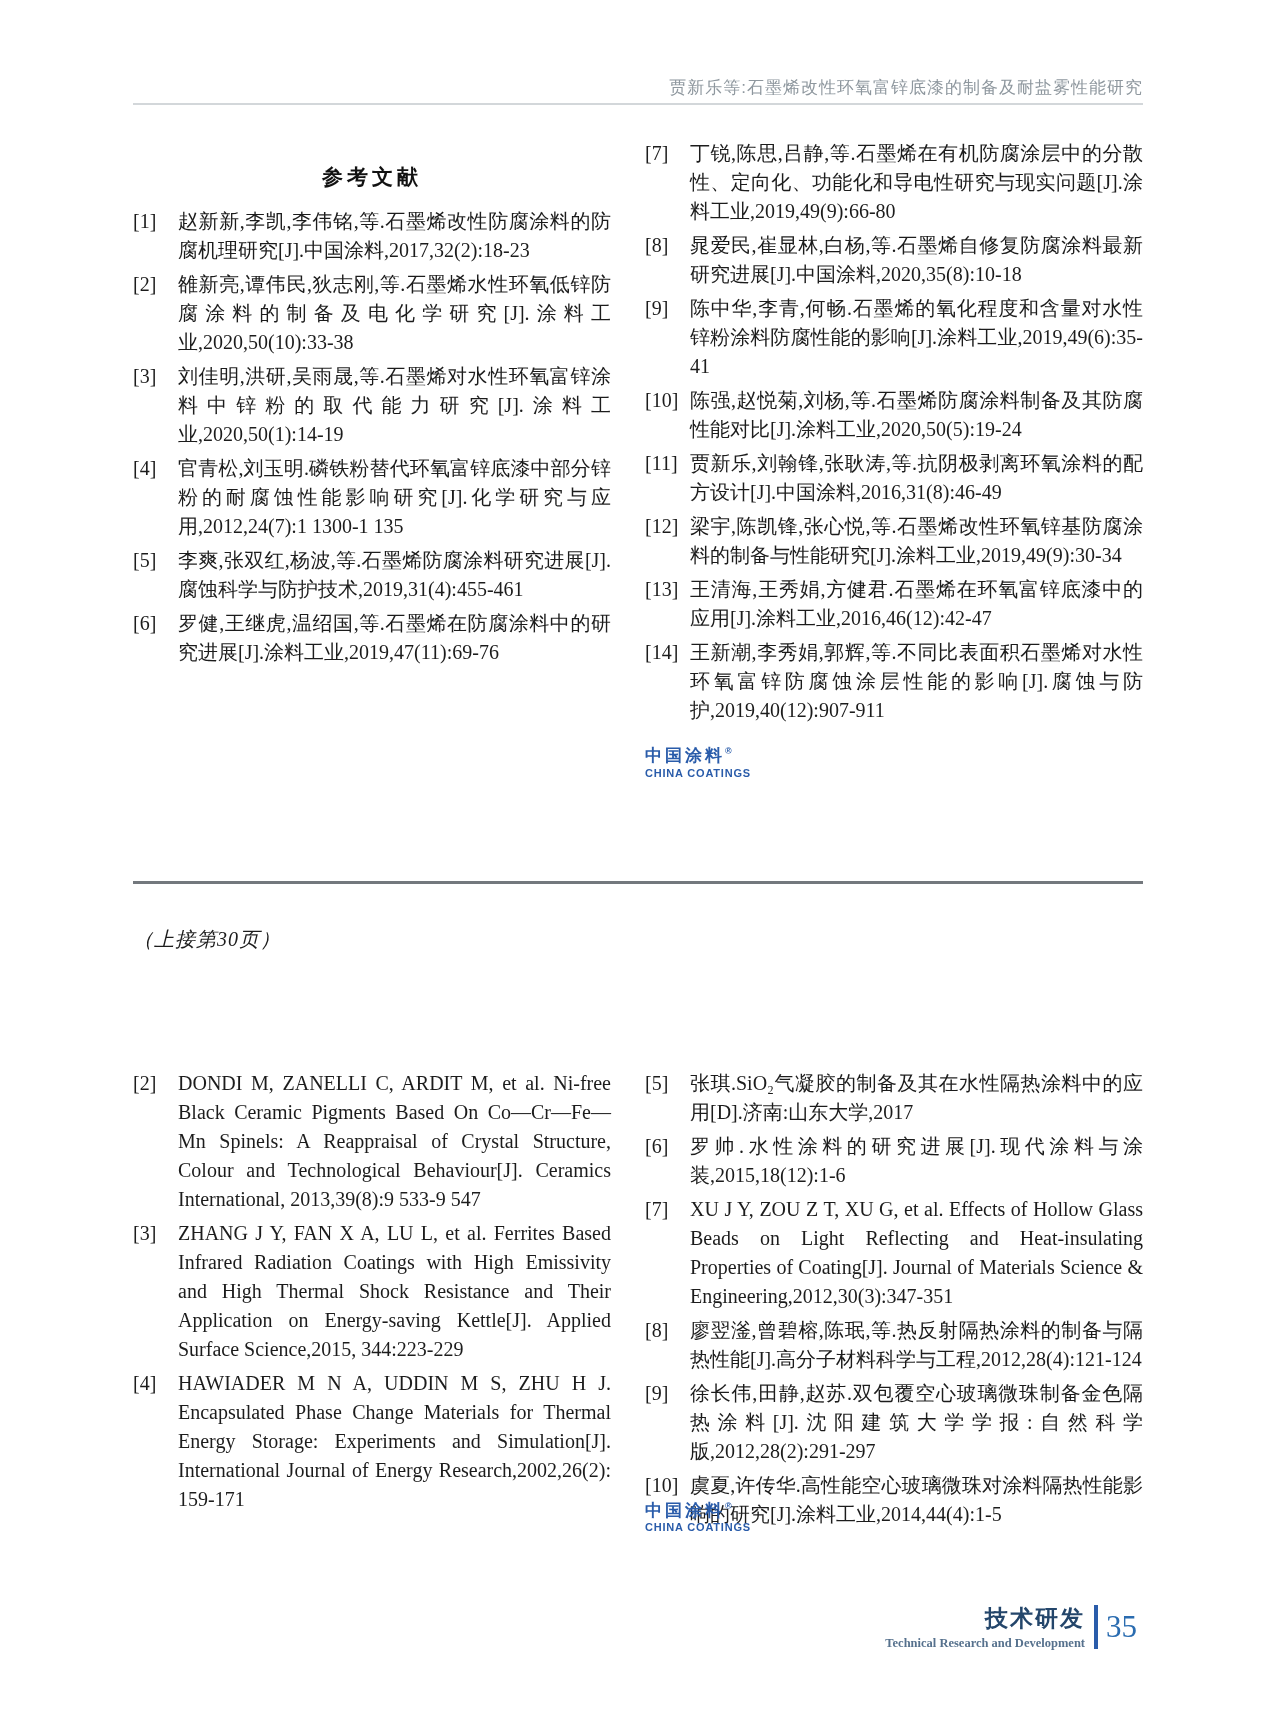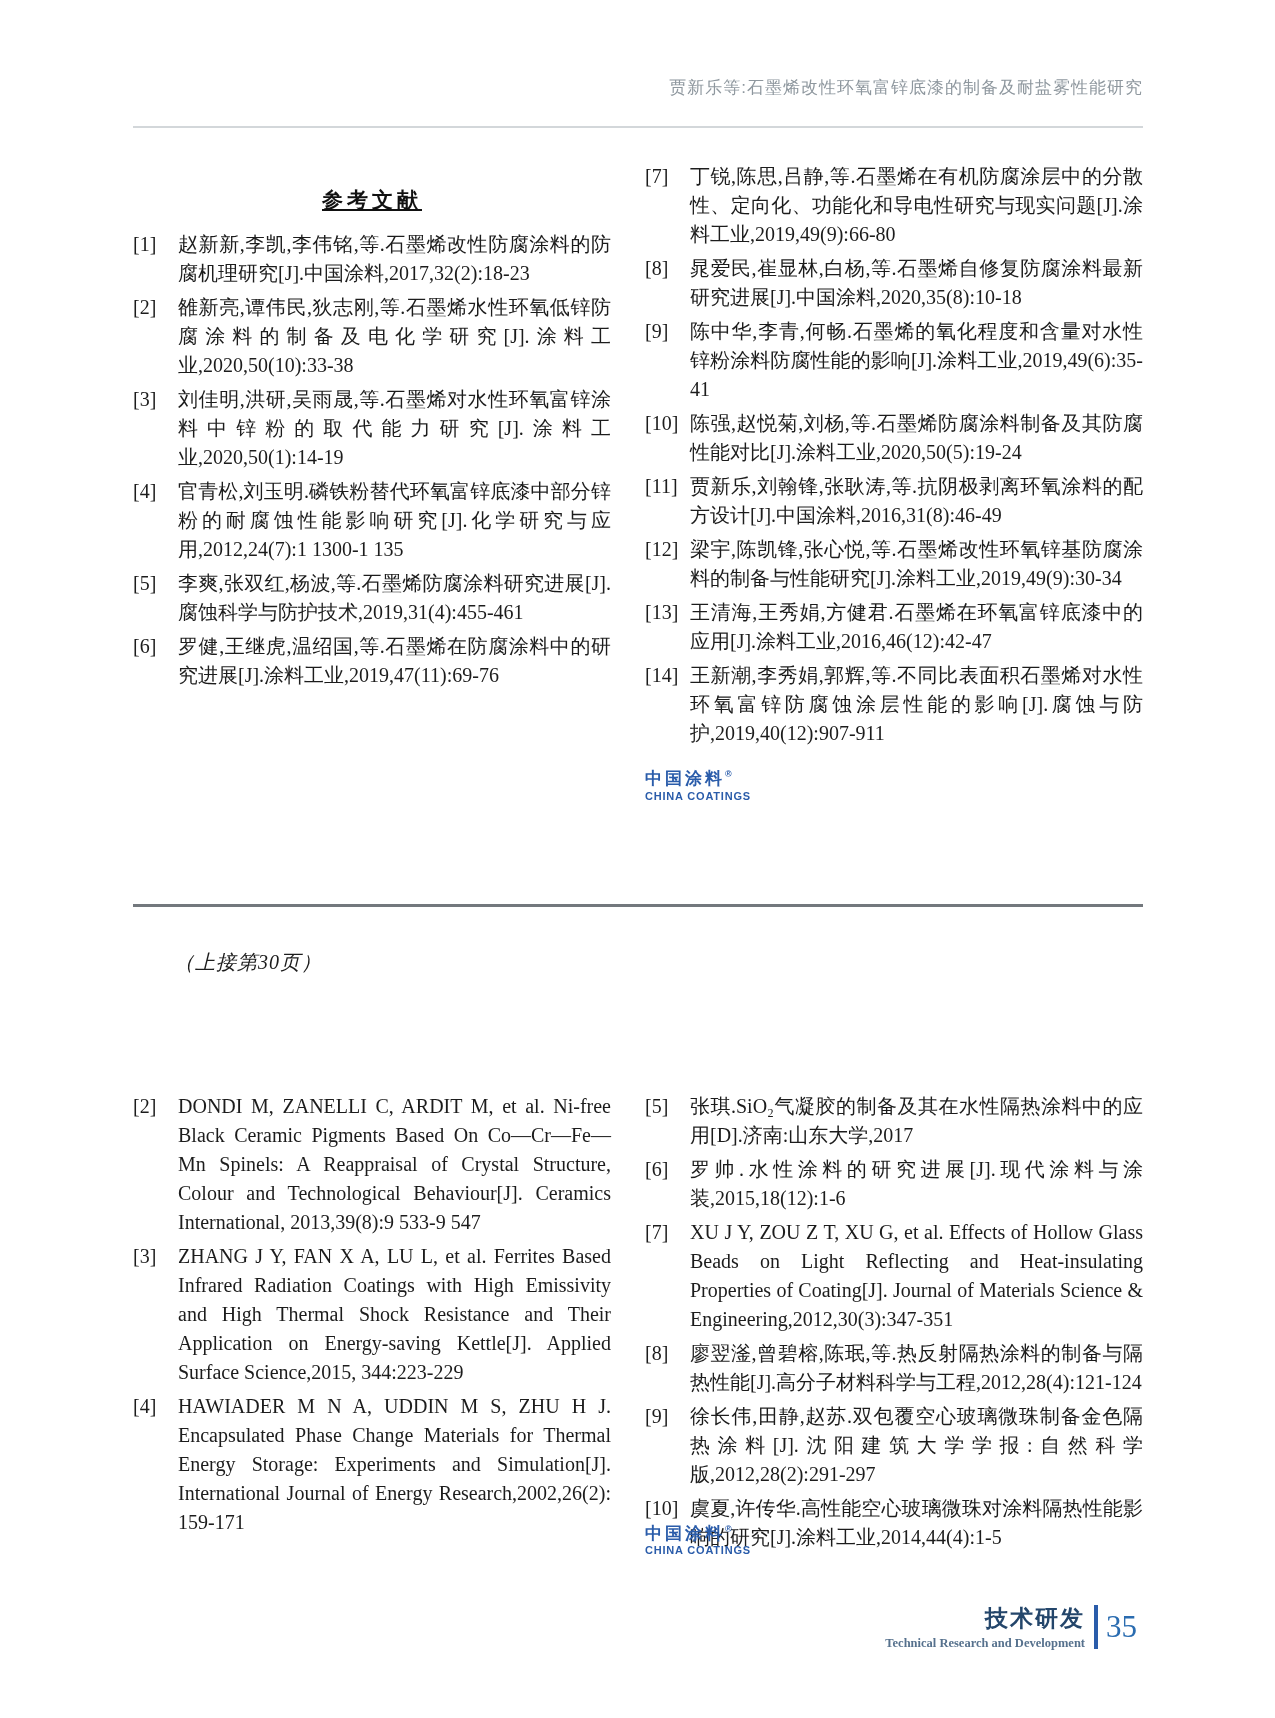--- a/index.html
+++ b/index.html
@@ -5,52 +5,52 @@
   html,body{margin:0;padding:0;}
   body{
     width:1275px;height:1718px;background:#ffffff;position:relative;
     font-family:"Liberation Serif","DejaVu Serif",serif;color:#1c1c1c;
     overflow:hidden;
   }
   .content{position:absolute;left:133px;top:0;width:1010px;}
   .running-head{
     text-align:right;color:#8e979e;font-size:17px;letter-spacing:1px;
     font-family:"Liberation Sans","DejaVu Sans",sans-serif;
-    padding-top:76px;padding-bottom:27px;border-bottom:2px solid #d3d7da;
+    padding-top:76px;padding-bottom:4px;border-bottom:2px solid #d3d7da;
   }
   .columns{display:flex;gap:34px;align-items:flex-start;}
   .col-left{width:478px;flex:none;}
   .col-right{width:498px;flex:none;}
   .sec1{margin-top:34px;}
   .para{
     font-size:20.5px;line-height:29px;text-align:justify;text-indent:2em;
     margin:0 0 0 0;
   }
   .ref-heading{
     text-align:center;font-weight:bold;font-size:21px;
     font-family:"Liberation Sans","DejaVu Sans",sans-serif;
-    margin:24px 0 16px 0;letter-spacing:4px;color:#111;text-decoration:underline;
+    margin:24px 0 16px 0;letter-spacing:4px;color:#111;
   }
   .ref{display:flex;font-size:20px;line-height:29px;margin:0 0 5px 0;}
   .ref:last-child{margin-bottom:0;}
   .ref-label{width:45px;flex:none;}
   .ref-text{flex:1;text-align:justify;}
   .ref-en .ref-text{text-align:justify;}
   .logo{
     text-align:left;color:#2a5caa;
     font-family:"Liberation Sans","DejaVu Sans",sans-serif;line-height:1.1;
   }
   .logo-cn{font-size:17px;font-weight:bold;letter-spacing:3px;}
   .logo-mark{font-size:9px;vertical-align:super;letter-spacing:0;}
   .logo-en{font-size:11px;font-weight:bold;letter-spacing:0.8px;margin-top:1px;}
   .logo-sec1{margin-top:22px;}
   .logo-sec2{margin-top:-32px;}
   .divider{border:none;border-top:3px solid #73787d;margin:102px 0 0 0;}
   .continuation-note{
-    font-size:20px;font-style:italic;margin-top:42px;letter-spacing:1px;margin-left:41px;
+    font-size:20px;font-style:italic;margin-top:42px;letter-spacing:1px;
   }
   .sec2{margin-top:116px;}
   .footer{
     position:absolute;right:138px;bottom:67px;display:flex;align-items:center;
   }
   .footer-text{text-align:right;margin-right:9px;}
   .footer-cn{
     font-size:23px;font-weight:bold;color:#24466b;letter-spacing:2px;
     font-family:"Liberation Sans","DejaVu Sans",sans-serif;
   }

